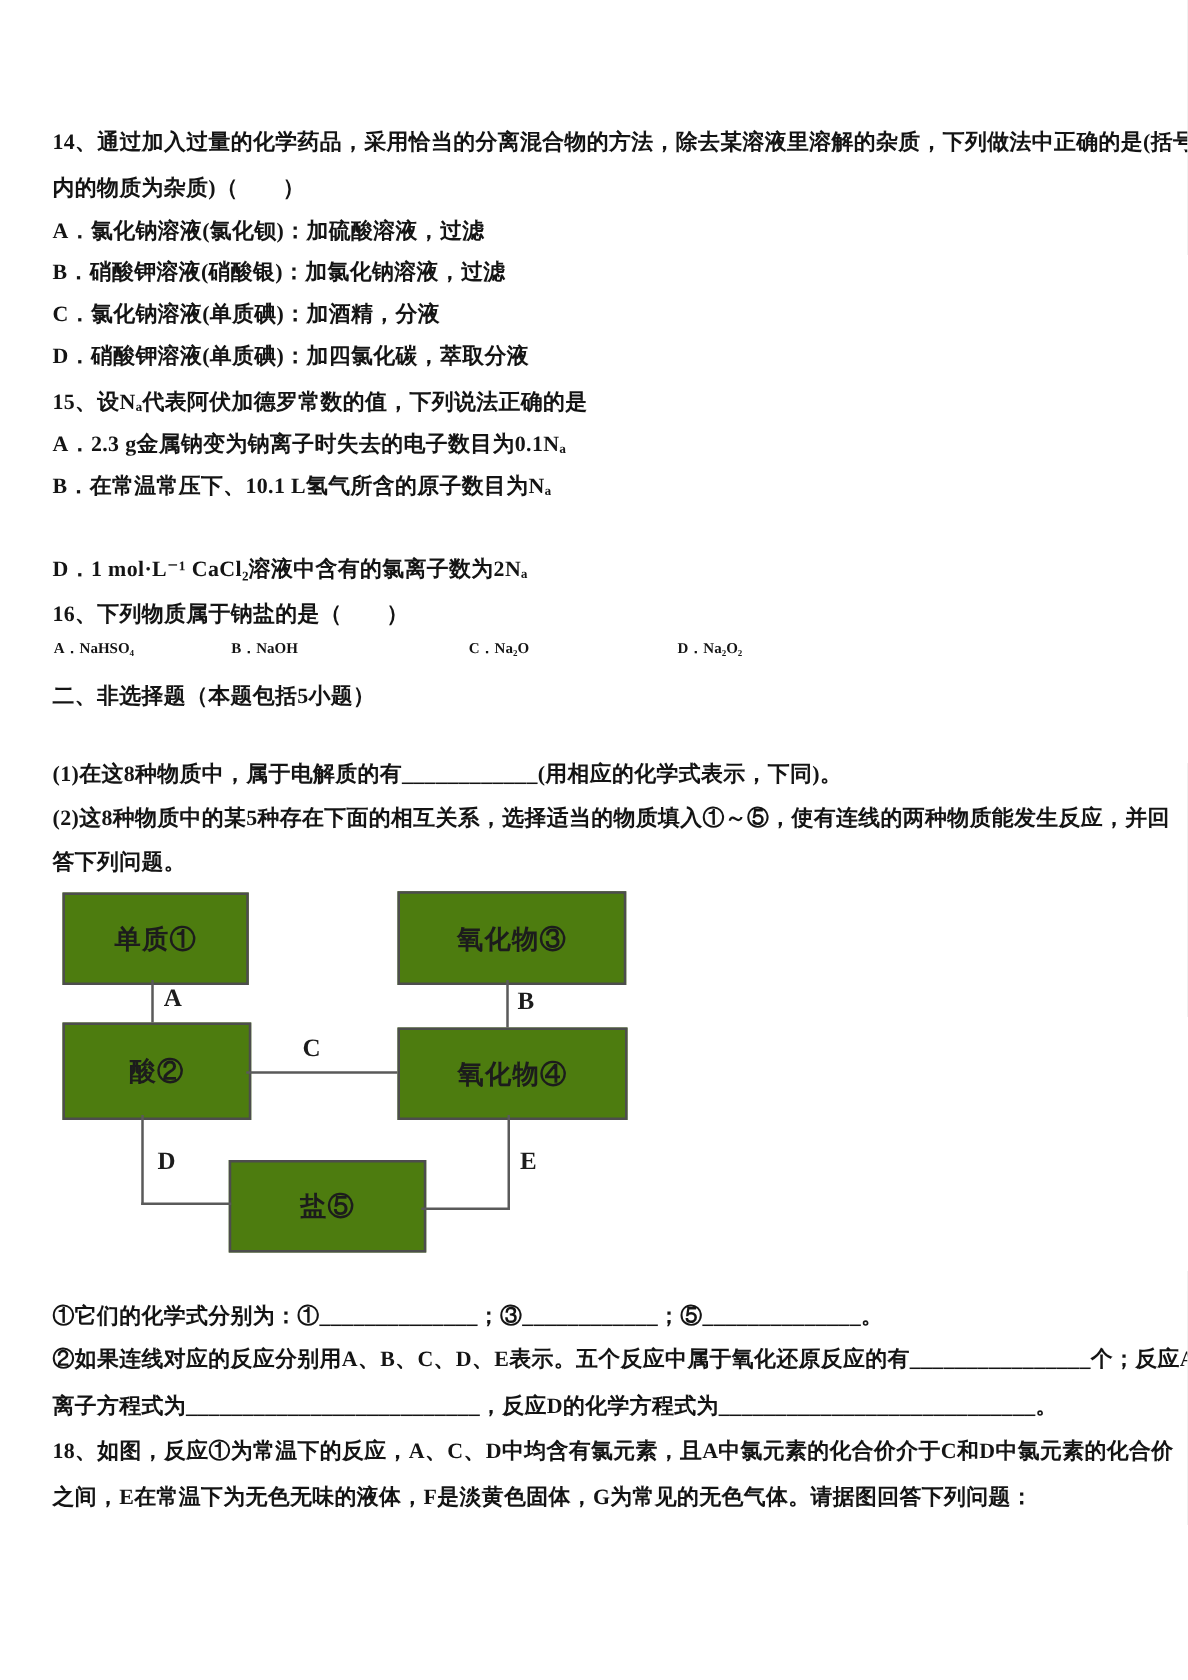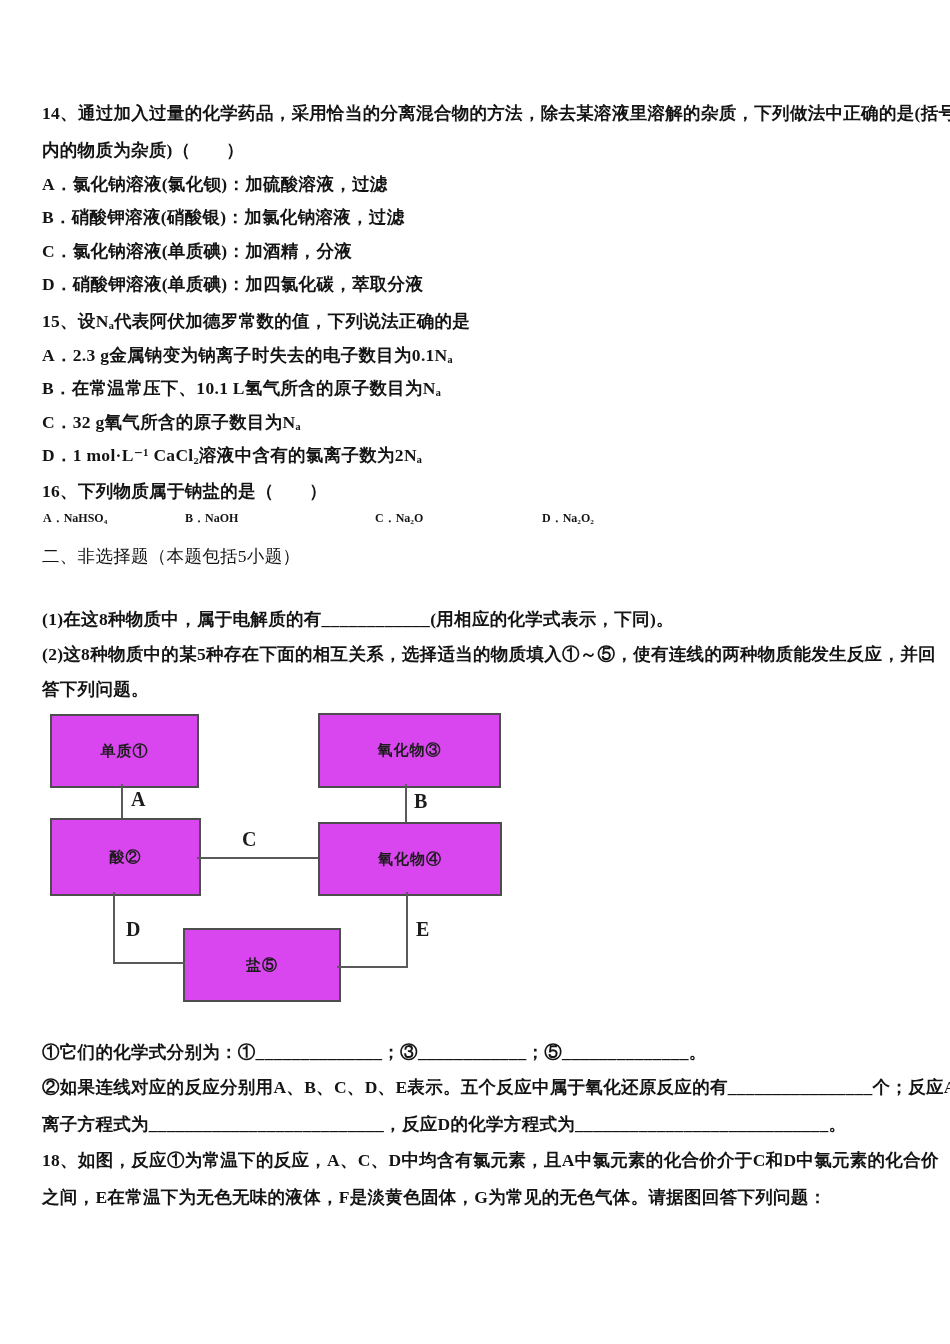--- a/index.html
+++ b/index.html
@@ -22,23 +22,23 @@
     line-height:22px;
     white-space:nowrap;
     letter-spacing:0.3px;
   }
   .opt-abs{position:absolute;margin:0;font-size:12px;font-weight:600;white-space:nowrap;}
   
   .diagram{position:absolute;left:0;top:0;width:950px;height:1344px;pointer-events:none;}
   .dbox{
     position:absolute;
     border:2px solid #4d4d4d;
-    background:#d946ef;
+    background:#4d7c0f;
     display:flex;align-items:center;justify-content:center;
-    font-size:15px;font-weight:600;color:#1c1c1c;
+    font-size:21px;font-weight:600;color:#1c1c1c;
     letter-spacing:1px;
   }
   .dline{position:absolute;background:#5a5a5a;}
   .dlabel{
     position:absolute;margin:0;
     font-size:20px;font-weight:700;color:#1c1c1c;
     font-family:"Liberation Serif","DejaVu Serif",serif;
   }
 </style>
 </head>
@@ -49,30 +49,29 @@
   <p class="ln" style="top:102px">14、通过加入过量的化学药品，采用恰当的分离混合物的方法，除去某溶液里溶解的杂质，下列做法中正确的是(括号</p>
   <p class="ln" style="top:139px">内的物质为杂质)（　　）</p>
   <p class="ln" style="top:173px">A．氯化钠溶液(氯化钡)：加硫酸溶液，过滤</p>
   <p class="ln" style="top:206px">B．硝酸钾溶液(硝酸银)：加氯化钠溶液，过滤</p>
   <p class="ln" style="top:240px">C．氯化钠溶液(单质碘)：加酒精，分液</p>
   <p class="ln" style="top:273px">D．硝酸钾溶液(单质碘)：加四氯化碳，萃取分液</p>
 
   <p class="ln" style="top:310px">15、设Nₐ代表阿伏加德罗常数的值，下列说法正确的是</p>
   <p class="ln" style="top:344px">A．2.3 g金属钠变为钠离子时失去的电子数目为0.1Nₐ</p>
   <p class="ln" style="top:377px">B．在常温常压下、10.1 L氢气所含的原子数目为Nₐ</p>
-  <p class="ln" style="top:411px">C．32 g氧气所含的原子数目为Nₐ</p>
   <p class="ln" style="top:444px">D．1 mol·L⁻¹ CaCl₂溶液中含有的氯离子数为2Nₐ</p>
 
   <p class="ln" style="top:480px">16、下列物质属于钠盐的是（　　）</p>
   <p class="opt-abs" style="left:43px;top:510px">A．NaHSO₄</p>
   <p class="opt-abs" style="left:185px;top:510px">B．NaOH</p>
   <p class="opt-abs" style="left:375px;top:510px">C．Na₂O</p>
   <p class="opt-abs" style="left:542px;top:510px">D．Na₂O₂</p>
 
-  <p class="ln" style="top:545px;font-weight:400">二、非选择题（本题包括5小题）</p>
+  <p class="ln" style="top:545px;font-weight:700">二、非选择题（本题包括5小题）</p>
 
   <p class="ln" style="top:608px">(1)在这8种物质中，属于电解质的有____________(用相应的化学式表示，下同)。</p>
   <p class="ln" style="top:643px">(2)这8种物质中的某5种存在下面的相互关系，选择适当的物质填入①～⑤，使有连线的两种物质能发生反应，并回</p>
   <p class="ln" style="top:678px">答下列问题。</p>
 
   <div class="diagram">
 
     <div class="dbox" style="left:50px;top:714px;width:145px;height:70px">单质①</div>
     <div class="dbox" style="left:50px;top:818px;width:147px;height:74px">酸②</div>
     <div class="dbox" style="left:318px;top:713px;width:179px;height:71px">氧化物③</div>

